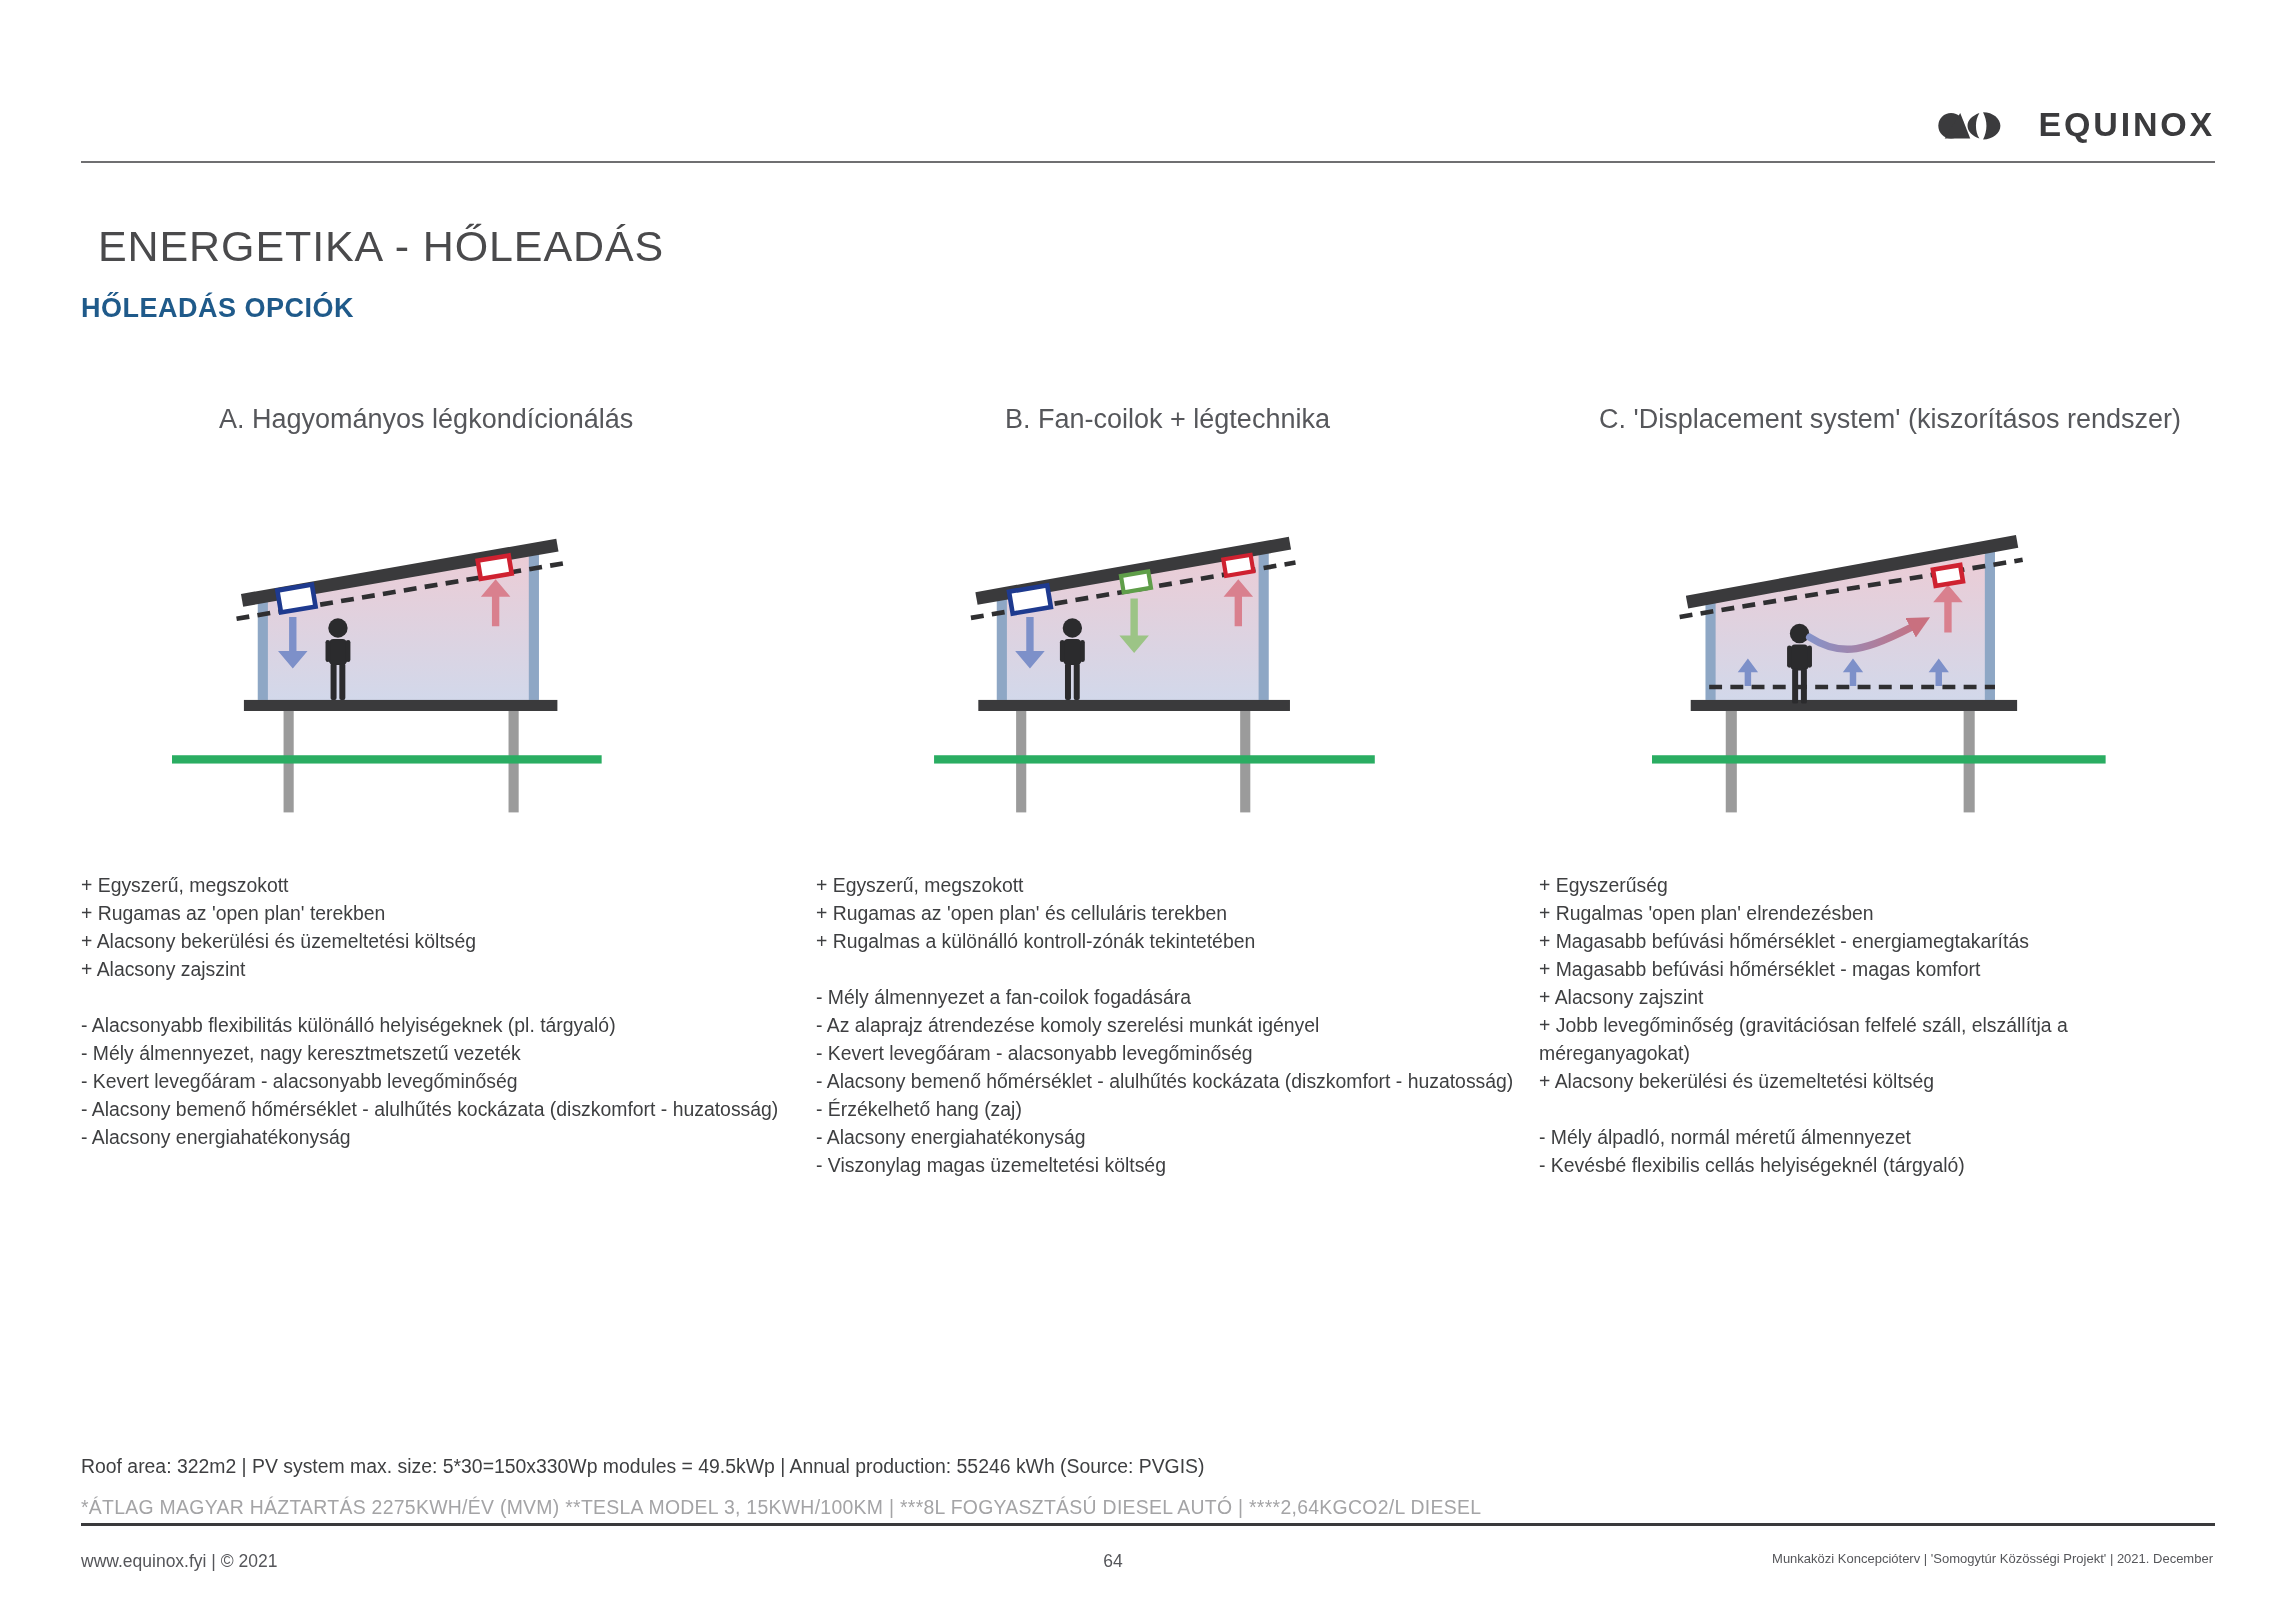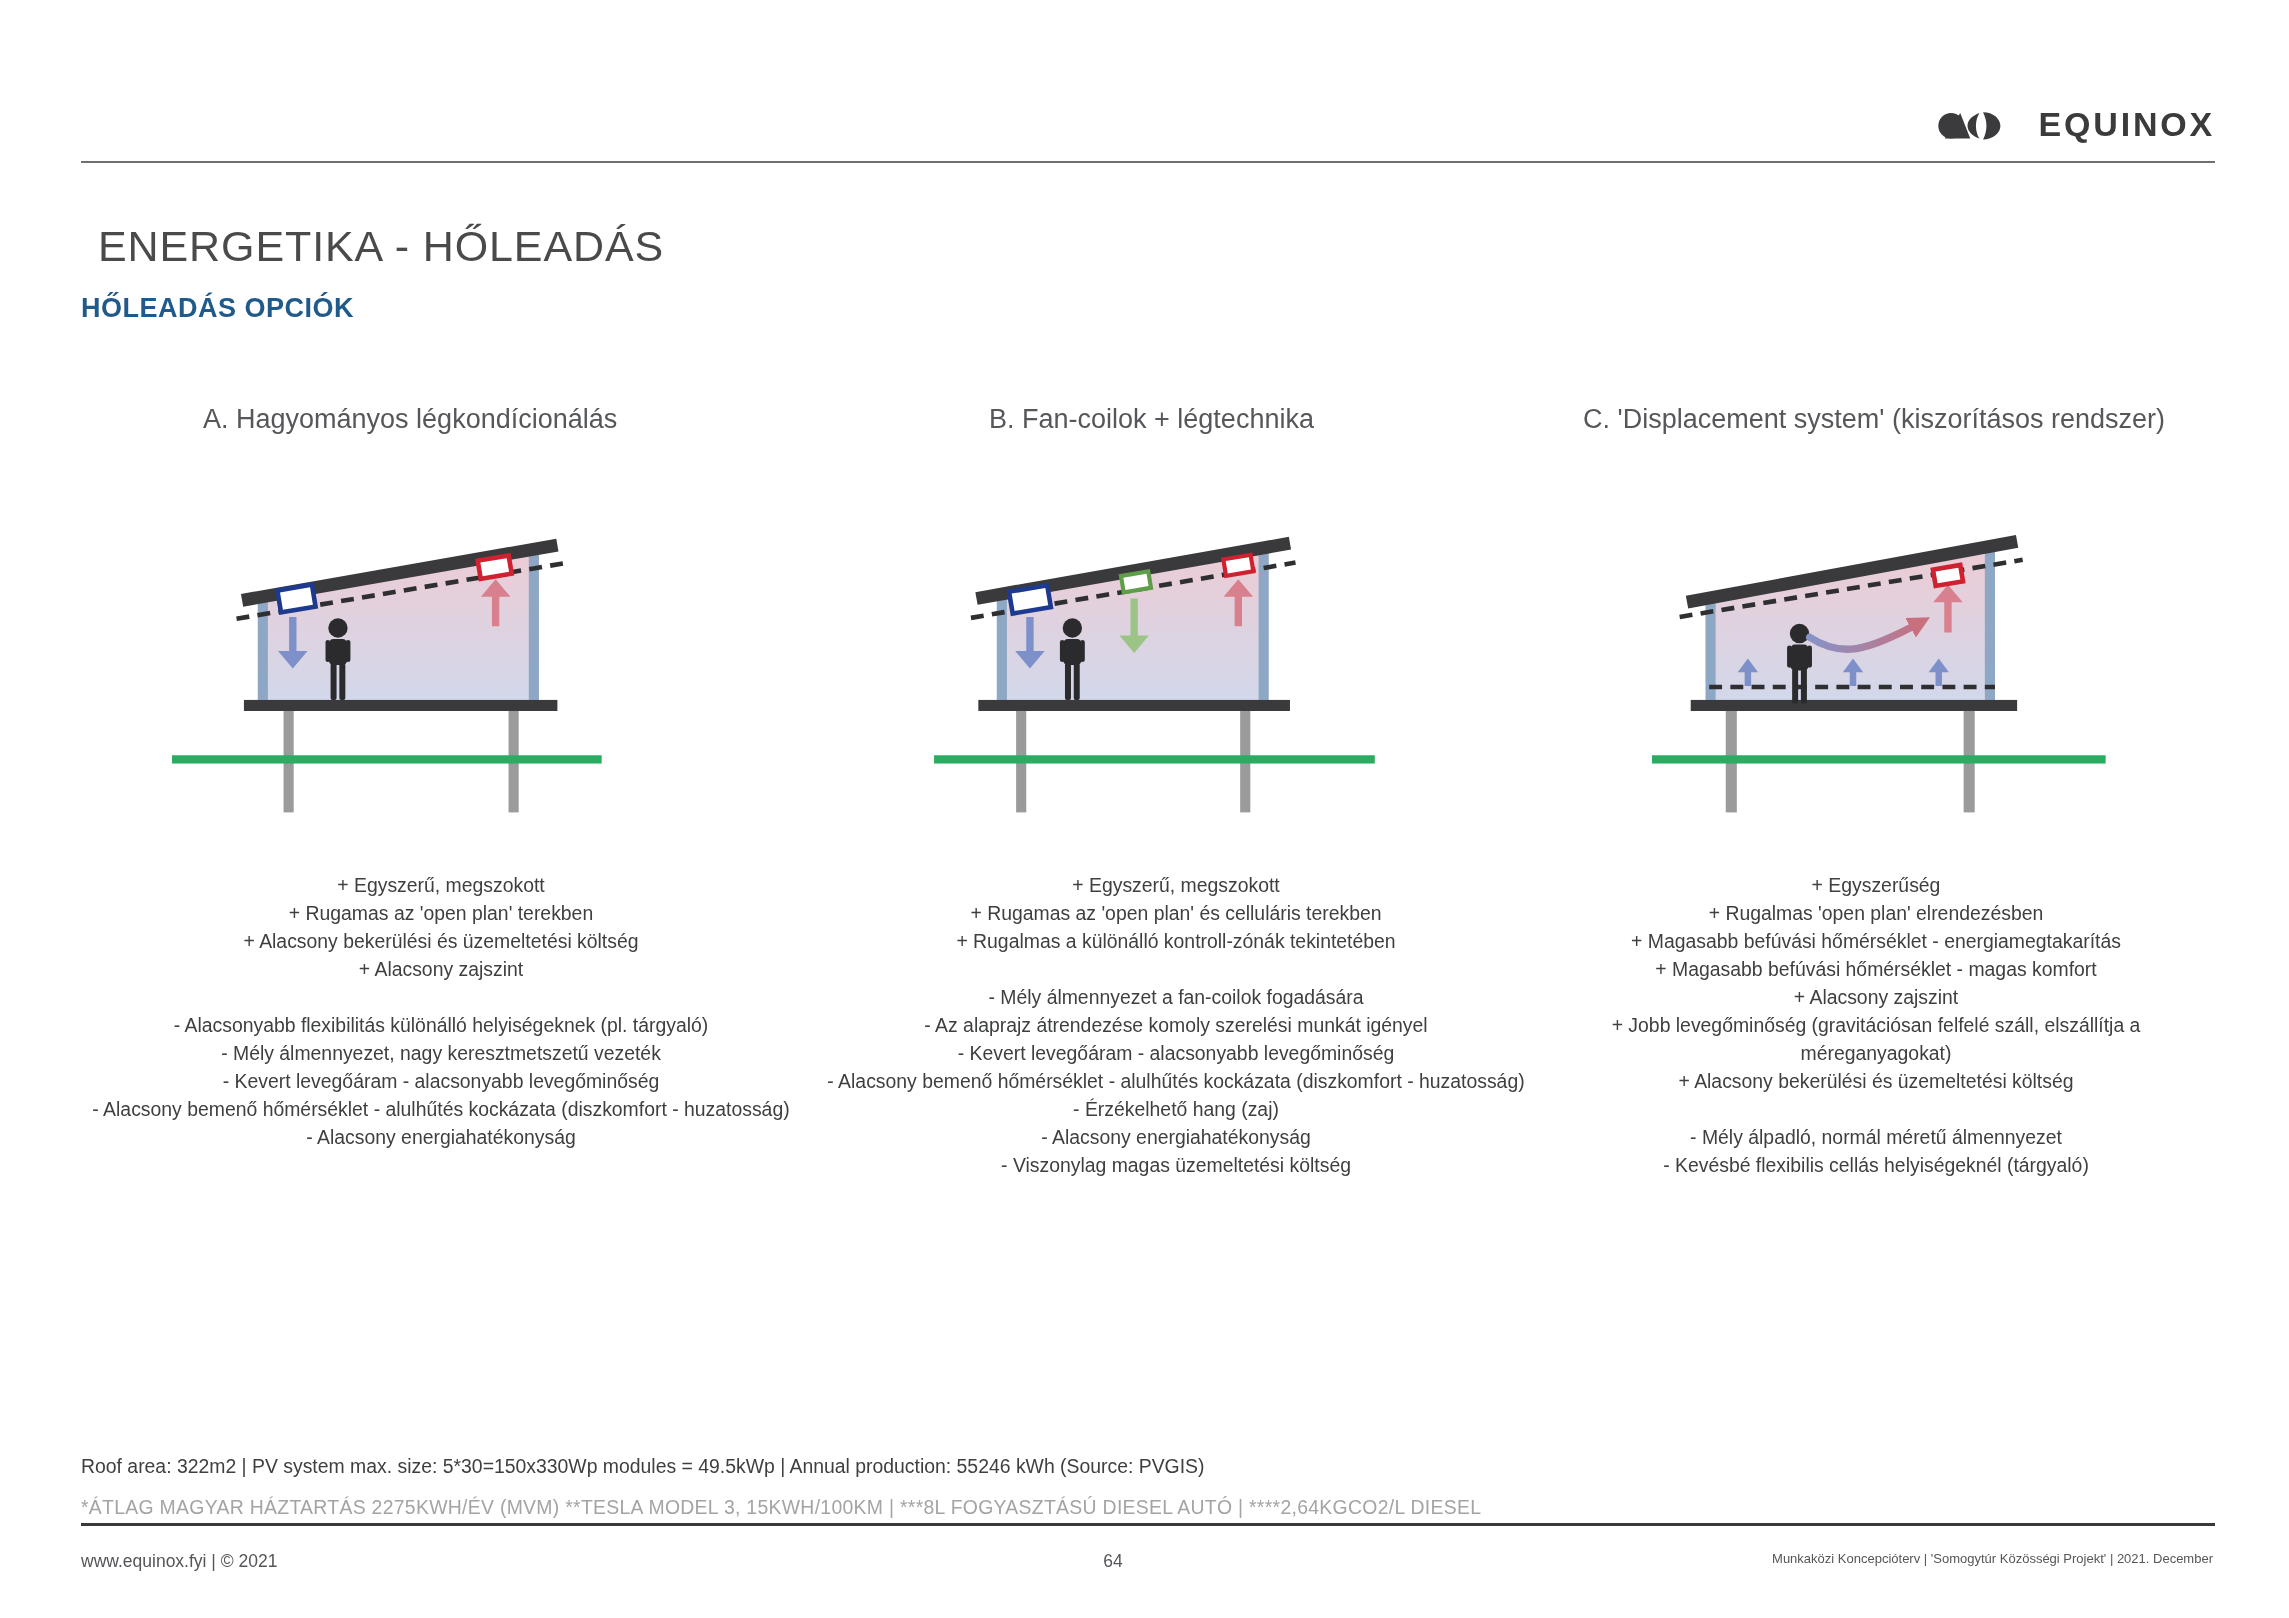--- a/index.html
+++ b/index.html
@@ -7,24 +7,24 @@
     width:2290px;height:1619px;background:#ffffff;position:relative;overflow:hidden;
     font-family:"Liberation Sans",sans-serif;color:#3e3f41;
   }
   .abs{position:absolute;}
   .top-rule{left:81px;width:2134px;top:161px;height:1.8px;background:#6f6f71;}
   .bottom-rule{left:81px;width:2134px;top:1523px;height:2.8px;background:#3a3a3c;}
   .logo{top:103px;right:75px;display:flex;align-items:center;gap:30px;}
   .logo-text{font-size:34px;font-weight:bold;letter-spacing:2.8px;color:#3b3b3d;}
   .page-title{left:81px;top:205px;font-size:43px;font-weight:400;letter-spacing:0.9px;color:#4a4a4c;margin:17px;}
   .page-subtitle{left:81px;top:293px;font-size:27px;font-weight:bold;letter-spacing:0.5px;color:#1f5a8a;margin:0;}
-  .col-heading{top:404px;font-size:27px;color:#56575b;}
+  .col-heading{top:404px;font-size:27px;color:#56575b;margin-left:16px;}
   .diagram{top:517px;width:461px;height:305px;}
   .col-text{top:871px;font-size:19.4px;line-height:28px;color:#3e3f41;}
-  .txt-line{min-height:28px;text-align:center;}
+  .txt-line{min-height:28px;}
   .footnote1{left:81px;top:1455px;font-size:19.4px;color:#3e3f41;}
   .footnote2{left:81px;top:1496px;font-size:19.4px;color:#a4a4a6;letter-spacing:0.3px;}
   .footer-left{left:81px;top:1551px;font-size:17.5px;color:#55565a;}
   .footer-page{left:0;top:1551px;width:2226px;text-align:center;font-size:17.5px;color:#55565a;}
   .footer-right{right:77px;top:1551px;font-size:13px;color:#55565a;}
 </style>
 </head>
 <body>
 
 <div class="abs logo">

